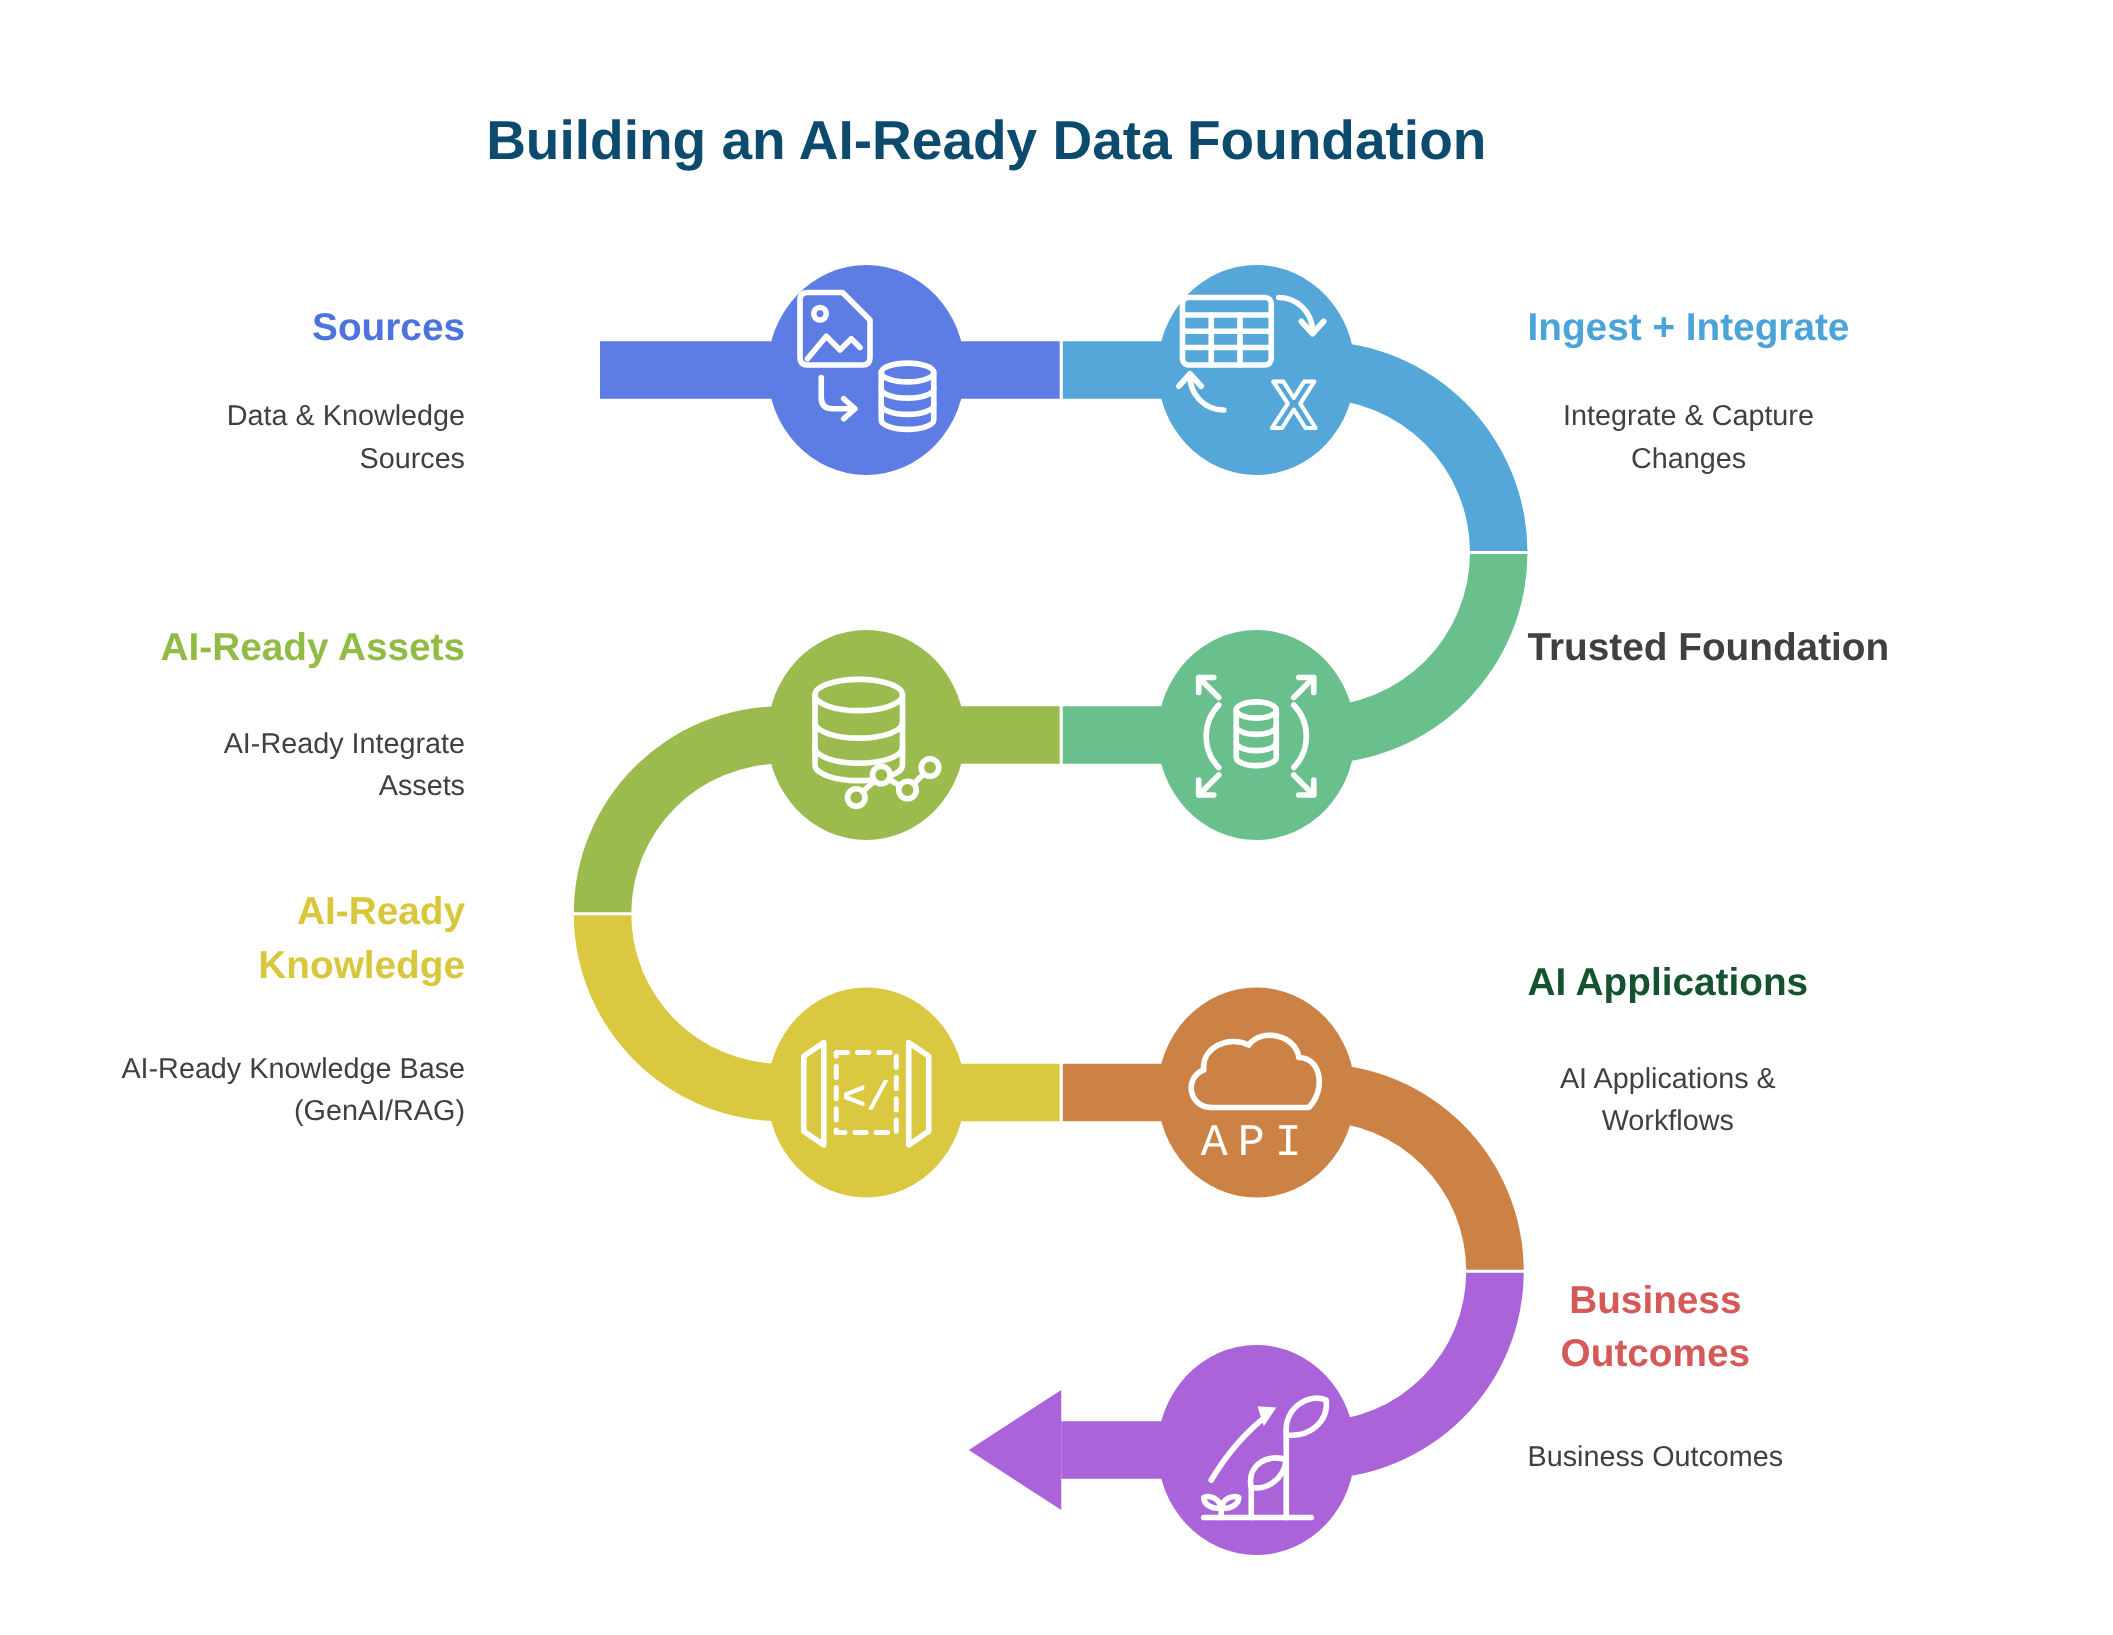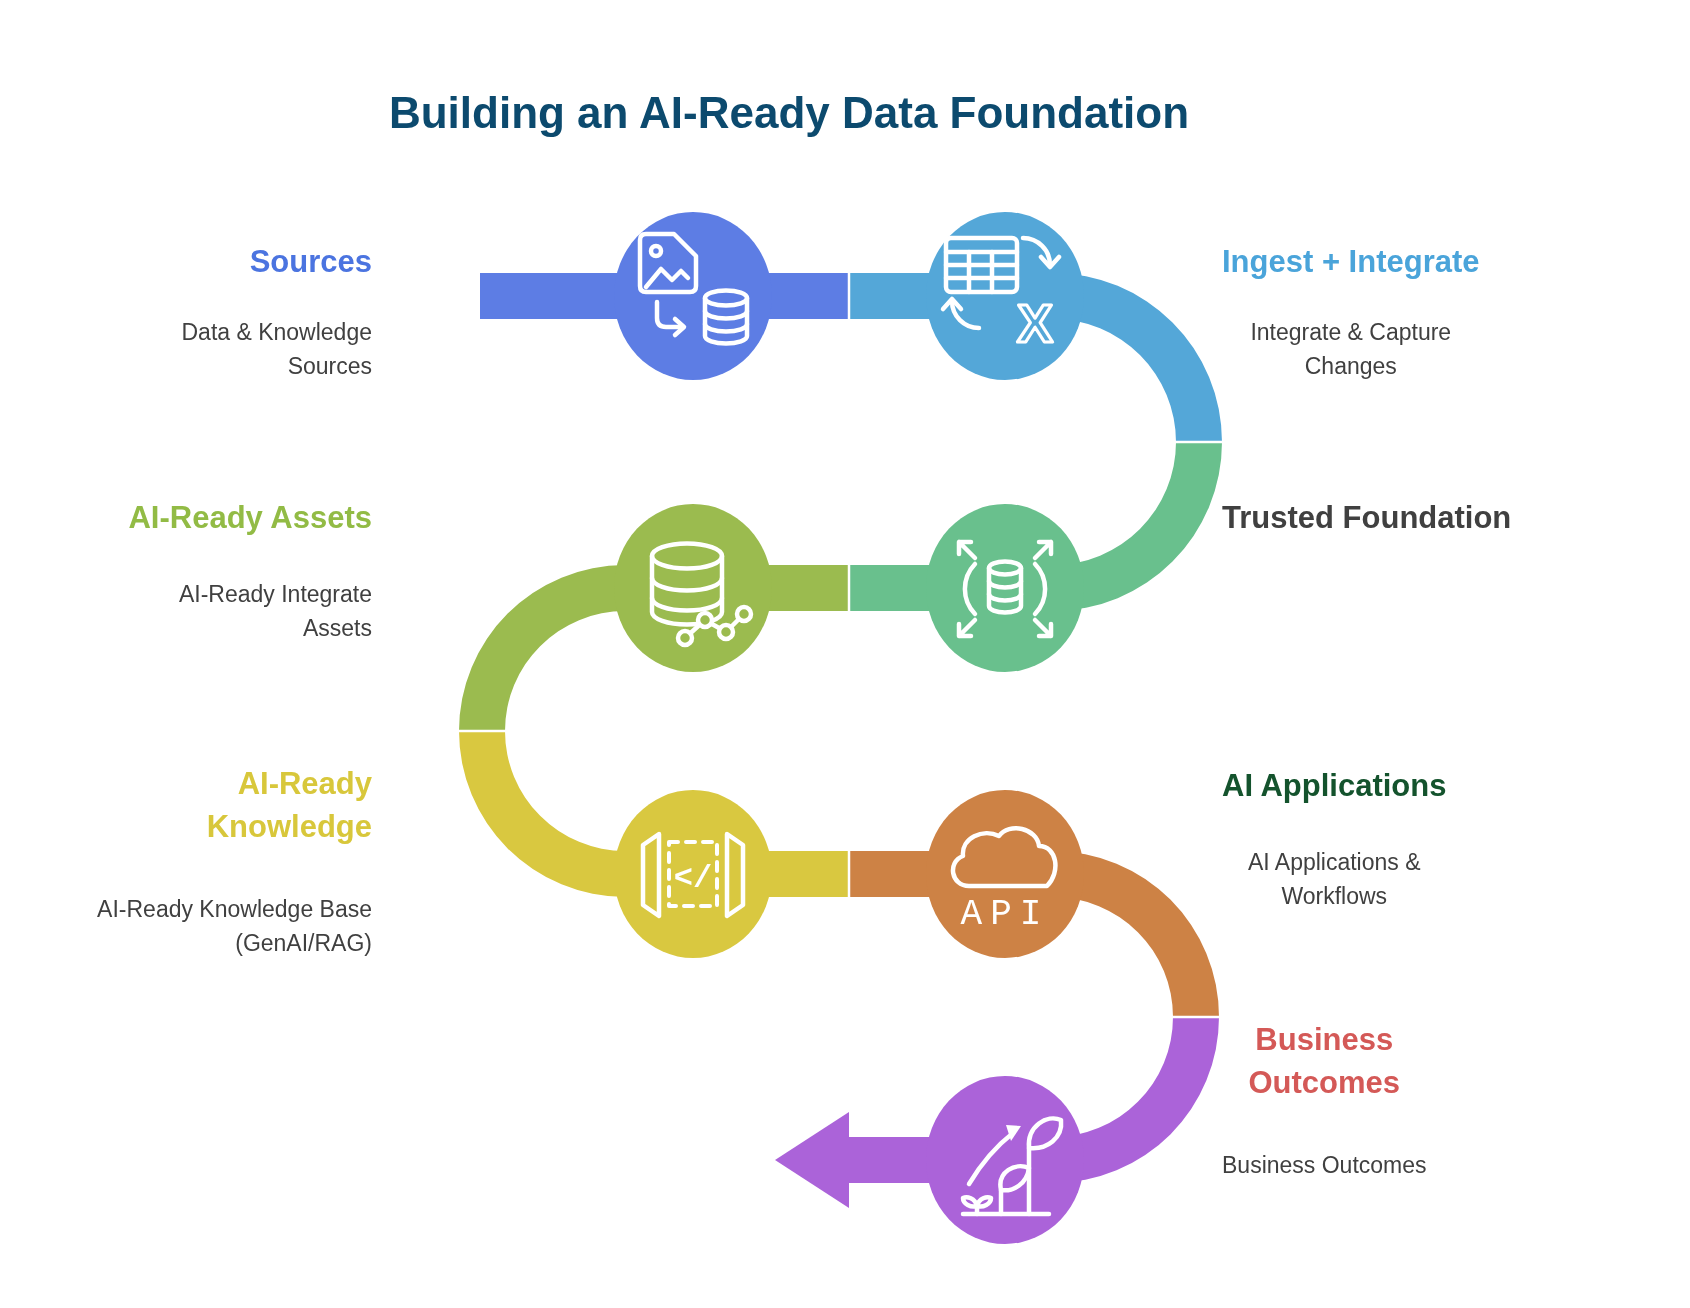--- a/index.html
+++ b/index.html
@@ -170,21 +170,21 @@
   <div class="label lcol" style="top:478px">
     <div class="heading" style="color: rgb(146, 187, 69); text-align: right;">AI-Ready Assets</div>
     <div class="desc mt-md">AI-Ready Integrate
 Assets</div>
   </div>
 
   <div class="label rcol" style="top:478px">
     <div class="heading" style="color: #404040;">Trusted Foundation</div>
   </div>
 
-  <div class="label lcol" style="top:744px">
+  <div class="label lcol" style="top:689px">
     <div class="heading" style="color: rgb(216, 199, 59);">AI-Ready
 Knowledge</div>
     <div class="desc mt-lg">AI-Ready Knowledge Base
 (GenAI/RAG)</div>
   </div>
 
   <div class="label rcol" style="top:746px">
     <div class="heading" style="color: #14532d;">AI Applications</div>
     <div class="desc mt-md">AI Applications &amp;
 Workflows</div>

